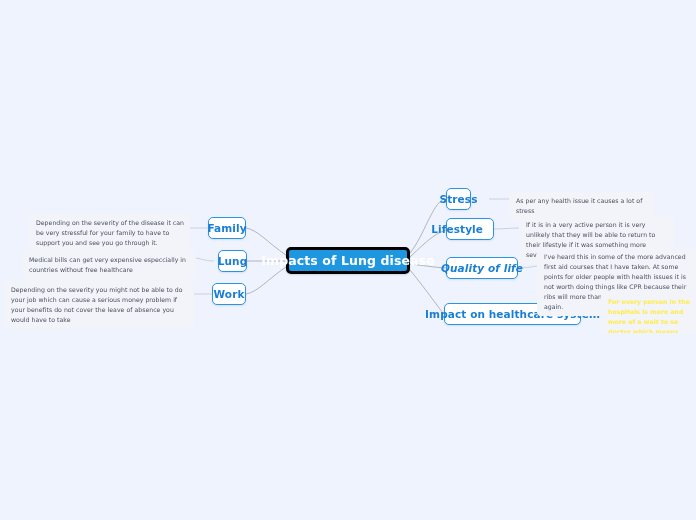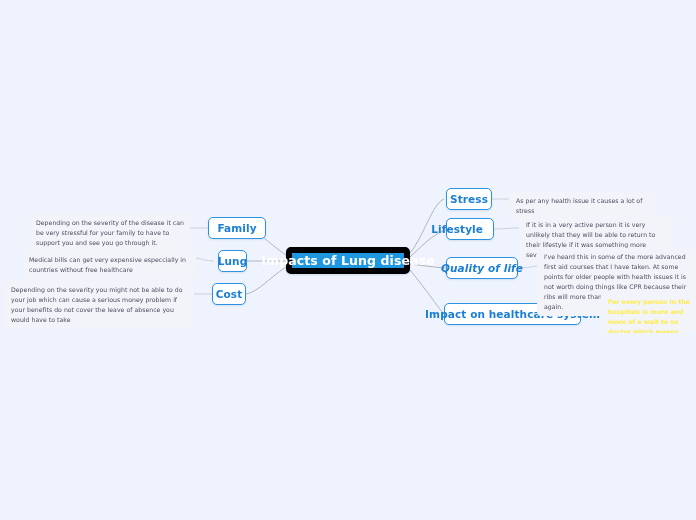--- a/index.html
+++ b/index.html
@@ -33,21 +33,21 @@
     box-sizing: border-box;
     border-radius: 5px;
     display: flex;
     align-items: center;
     justify-content: center;
     white-space: nowrap;
     letter-spacing: 0.1px;
   }
   .node-root {
     background: #1f96e0;
-    border: 6px solid #000000;
+    border: 3px solid #000000;
     color: #ffffff;
     font-size: 12.5px;
     font-weight: bold;
     padding: 0 14px;
     height: 27px;
     box-shadow: 0 1px 2px rgba(40,90,150,0.18);
   }
   .node-branch {
     background: #ffffff;
     border: 1.6px solid #2a93e4;
@@ -103,31 +103,31 @@
       <path d="M494,229 C504,229 510,228 519,228"></path>
       <path d="M518,268 C526,268 530,267 537,266"></path>
       <path d="M581,314 C592,314 598,310 604,304"></path>
     </g>
   </svg>
 
   <div class="node node-root" style="left:286px; top:247px; width:124px;">
     <span>Impacts of Lung disease</span>
   </div>
 
-  <div class="node node-branch" style="left:208px; top:217px; width:58px;">
+  <div class="node node-branch" style="left:208px; top:217px; width:38px;">
     <span>Family</span>
   </div>
   <div class="node node-branch" style="left:218px; top:250px; width:29px;">
     <span>Lung</span>
   </div>
   <div class="node node-branch" style="left:212px; top:283px; width:34px;">
-    <span>Cost</span>
+    <span>Work</span>
   </div>
 
-  <div class="node node-branch" style="left:446px; top:188px; width:46px;">
+  <div class="node node-branch" style="left:446px; top:188px; width:25px;">
     <span>Stress</span>
   </div>
   <div class="node node-branch" style="left:446px; top:218px; width:48px;justify-content:flex-end;">
     <span>Lifestyle</span>
   </div>
   <div class="node node-branch" style="left:446px; top:257px; width:72px;font-style:italic;">
     <span>Quality of life</span>
   </div>
   <div class="node node-branch" style="left:444px; top:303px; width:137px;">
     <span>Impact on healthcare system</span>

